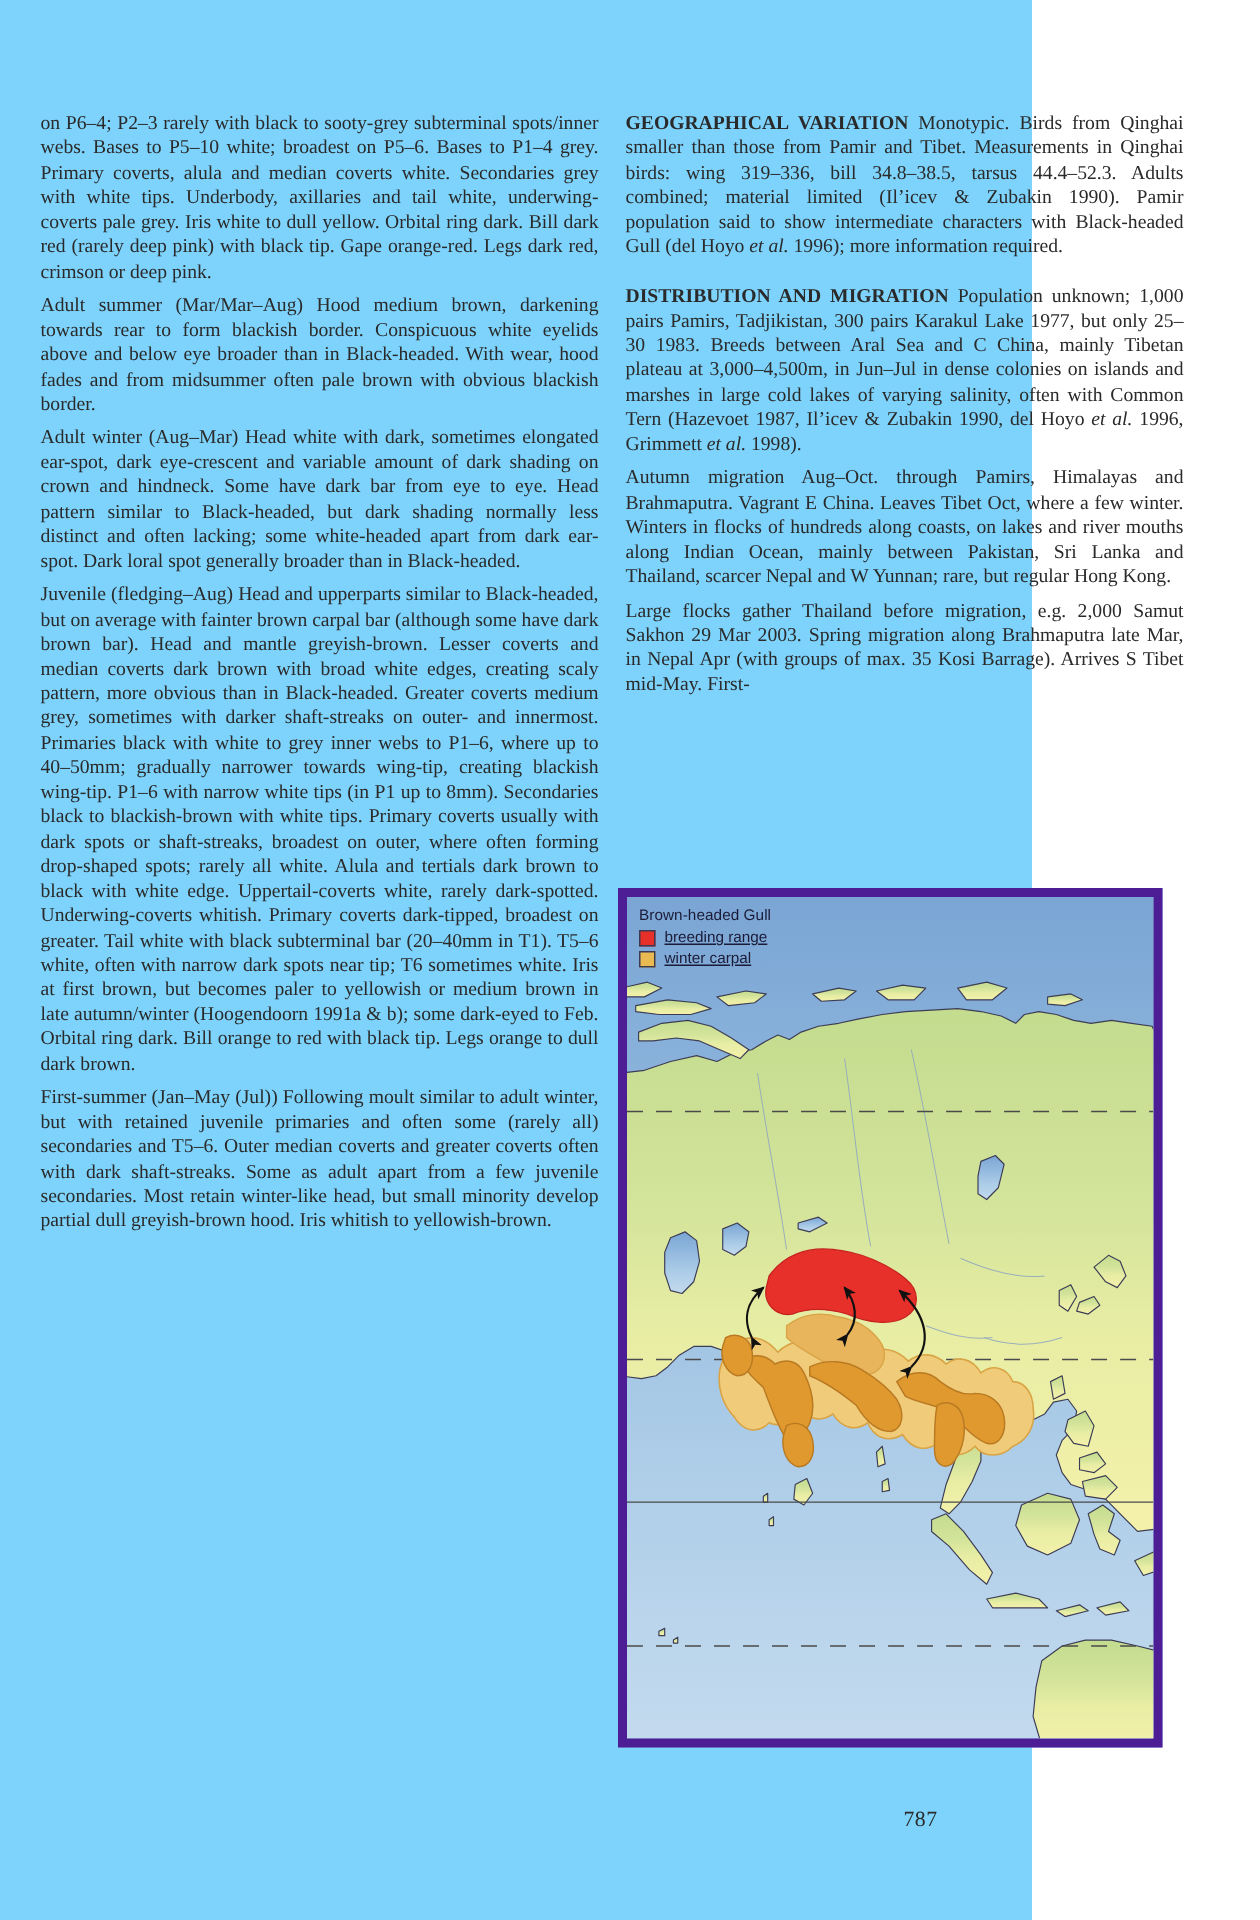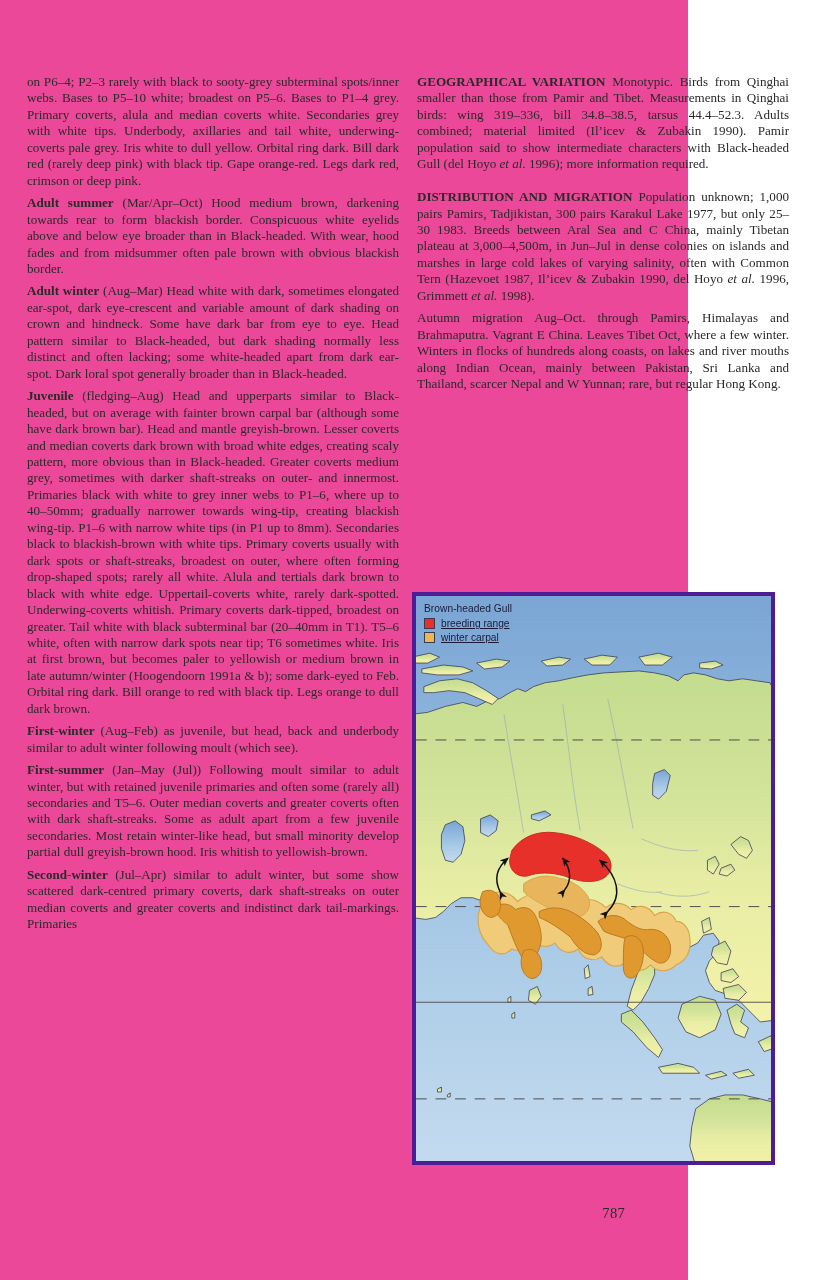--- a/index.html
+++ b/index.html
@@ -1,38 +1,38 @@
 <!DOCTYPE html>
 <html><head>
 <meta charset="utf-8">
 <style>
   html,body{margin:0;padding:0;background:#ffffff;}
   body{width:840px;height:1280px;position:relative;overflow:hidden;
        font-family:"Liberation Serif","DejaVu Serif",serif;color:#262626;}
 
-  .page{position:absolute;left:0;top:0;width:688px;height:1280px;background:#ec4899;}
+  .page{position:absolute;left:0;top:0;width:688px;height:1280px;background:#7dd3fc;}
 
   
   .col{position:absolute;top:74px;width:372px;
        font-size:13.1px;line-height:16.45px;text-align:justify;
        text-justify:inter-word;hyphens:manual;color:#2a2a2a;}
   .col-left{left:27px;}
   .col-right{left:417px;}
 
   .col p{margin:0;text-indent:0;}
   .col p + p{margin-top:6px;}
   .para-gap{height:16.4px;}
 
-  b.run{font-weight:bold;}
+  b.run{font-weight:normal;}
   span.sc{font-weight:bold;}
   i{font-style:italic;}
 
   
   .map-wrap{position:absolute;left:412px;top:592px;width:363px;height:573px;
-            border:4px solid #4c1d95;box-sizing:border-box;overflow:hidden;
+            border:6px solid #4c1d95;box-sizing:border-box;overflow:hidden;
             background:#8fb6dd;}
   .map-svg{position:absolute;left:0;top:0;width:100%;height:100%;display:block;}
 
   .legend{position:absolute;left:8px;top:6px;z-index:9;
           font-family:"Liberation Sans","DejaVu Sans",sans-serif;
           font-size:10.2px;color:#1b1b38;line-height:1.28;}
   .legend .ltitle{margin-bottom:2px;letter-spacing:.05px;}
   .legend .lrow{display:flex;align-items:center;margin-top:1px;text-decoration:underline;}
   .legend .sw{width:11px;height:11px;margin-right:6px;
               border:1px solid #3a3a55;box-sizing:border-box;}
@@ -43,33 +43,32 @@
   .folio{position:absolute;right:63px;top:1205px;
          font-size:14.5px;color:#2a2a2a;letter-spacing:.3px;}
 </style>
 </head>
 <body>
 
 <div class="page">
 
   <div class="col col-left">
     <p><span>on P6–4; P2–3 rarely with black to sooty-grey subterminal spots/inner webs. Bases to P5–10 white; broadest on P5–6. Bases to P1–4 grey. Primary coverts, alula and median coverts white. Secondaries grey with white tips. Underbody, axillaries and tail white, underwing-coverts pale grey. Iris white to dull yellow. Orbital ring dark. Bill dark red (rarely deep pink) with black tip. Gape orange-red. Legs dark red, crimson or deep pink.</span></p>
-    <p><b class="run">Adult summer</b><span> (Mar/Apr–Oct) Hood medium brown, darkening towards rear to form blackish border. Conspicuous white eyelids above and below eye broader than in Black-headed. With wear, hood fades and from midsummer often pale brown with obvious blackish border.</span></p>
+    <p><b class="run">Adult summer</b><span> (Mar/Mar–Aug) Hood medium brown, darkening towards rear to form blackish border. Conspicuous white eyelids above and below eye broader than in Black-headed. With wear, hood fades and from midsummer often pale brown with obvious blackish border.</span></p>
     <p><b class="run">Adult winter</b><span> (Aug–Mar) Head white with dark, sometimes elongated ear-spot, dark eye-crescent and variable amount of dark shading on crown and hindneck. Some have dark bar from eye to eye. Head pattern similar to Black-headed, but dark shading normally less distinct and often lacking; some white-headed apart from dark ear-spot. Dark loral spot generally broader than in Black-headed.</span></p>
     <p><b class="run">Juvenile</b><span> (fledging–Aug) Head and upperparts similar to Black-headed, but on average with fainter brown carpal bar (although some have dark brown bar). Head and mantle greyish-brown. Lesser coverts and median coverts dark brown with broad white edges, creating scaly pattern, more obvious than in Black-headed. Greater coverts medium grey, sometimes with darker shaft-streaks on outer- and innermost. Primaries black with white to grey inner webs to P1–6, where up to 40–50mm; gradually narrower towards wing-tip, creating blackish wing-tip. P1–6 with narrow white tips (in P1 up to 8mm). Secondaries black to blackish-brown with white tips. Primary coverts usually with dark spots or shaft-streaks, broadest on outer, where often forming drop-shaped spots; rarely all white. Alula and tertials dark brown to black with white edge. Uppertail-coverts white, rarely dark-spotted. Underwing-coverts whitish. Primary coverts dark-tipped, broadest on greater. Tail white with black subterminal bar (20–40mm in T1). T5–6 white, often with narrow dark spots near tip; T6 sometimes white. Iris at first brown, but becomes paler to yellowish or medium brown in late autumn/winter (Hoogendoorn 1991a &amp; b); some dark-eyed to Feb. Orbital ring dark. Bill orange to red with black tip. Legs orange to dull dark brown.</span></p>
-    <p><b class="run">First-winter</b><span> (Aug–Feb) as juvenile, but head, back and underbody similar to adult winter following moult (which see).</span></p>
     <p><b class="run">First-summer</b><span> (Jan–May (Jul)) Following moult similar to adult winter, but with retained juvenile primaries and often some (rarely all) secondaries and T5–6. Outer median coverts and greater coverts often with dark shaft-streaks. Some as adult apart from a few juvenile secondaries. Most retain winter-like head, but small minority develop partial dull greyish-brown hood. Iris whitish to yellowish-brown.</span></p>
-    <p><b class="run">Second-winter</b><span> (Jul–Apr) similar to adult winter, but some show scattered dark-centred primary coverts, dark shaft-streaks on outer median coverts and greater coverts and indistinct dark tail-markings. Primaries</span></p>
   </div>
 
   <div class="col col-right">
     <p><span class="sc">GEOGRAPHICAL VARIATION</span><span> Monotypic. Birds from Qinghai smaller than those from Pamir and Tibet. Measurements in Qinghai birds: wing 319–336, bill 34.8–38.5, tarsus 44.4–52.3. Adults combined; material limited (Il’icev &amp; Zubakin 1990). Pamir population said to show intermediate characters with Black-headed Gull (del Hoyo </span><i>et al.</i><span> 1996); more information required.</span></p>
     <div class="para-gap"></div>
     <p><span class="sc">DISTRIBUTION AND MIGRATION</span><span> Population unknown; 1,000 pairs Pamirs, Tadjikistan, 300 pairs Karakul Lake 1977, but only 25–30 1983. Breeds between Aral Sea and C China, mainly Tibetan plateau at 3,000–4,500m, in Jun–Jul in dense colonies on islands and marshes in large cold lakes of varying salinity, often with Common Tern (Hazevoet 1987, Il’icev &amp; Zubakin 1990, del Hoyo </span><i>et al.</i><span> 1996, Grimmett </span><i>et al.</i><span> 1998).</span></p>
     <p><span>Autumn migration Aug–Oct. through Pamirs, Himalayas and Brahmaputra. Vagrant E China. Leaves Tibet Oct, where a few winter. Winters in flocks of hundreds along coasts, on lakes and river mouths along Indian Ocean, mainly between Pakistan, Sri Lanka and Thailand, scarcer Nepal and W Yunnan; rare, but regular Hong Kong.</span></p>
+    <p><span>Large flocks gather Thailand before migration, e.g. 2,000 Samut Sakhon 29 Mar 2003. Spring migration along Brahmaputra late Mar, in Nepal Apr (with groups of max. 35 Kosi Barrage). Arrives S Tibet mid-May. First-</span></p>
   </div>
 
   <div class="map-wrap">
 
     <svg class="map-svg" viewBox="0 0 363 573" preserveAspectRatio="none">
       <defs>
         <linearGradient id="oceanGrad" x1="0" y1="0" x2="0" y2="1">
           <stop offset="0%" stop-color="#7aa5d4"></stop>
           <stop offset="28%" stop-color="#8fb6dd"></stop>
           <stop offset="62%" stop-color="#aacbe7"></stop>

